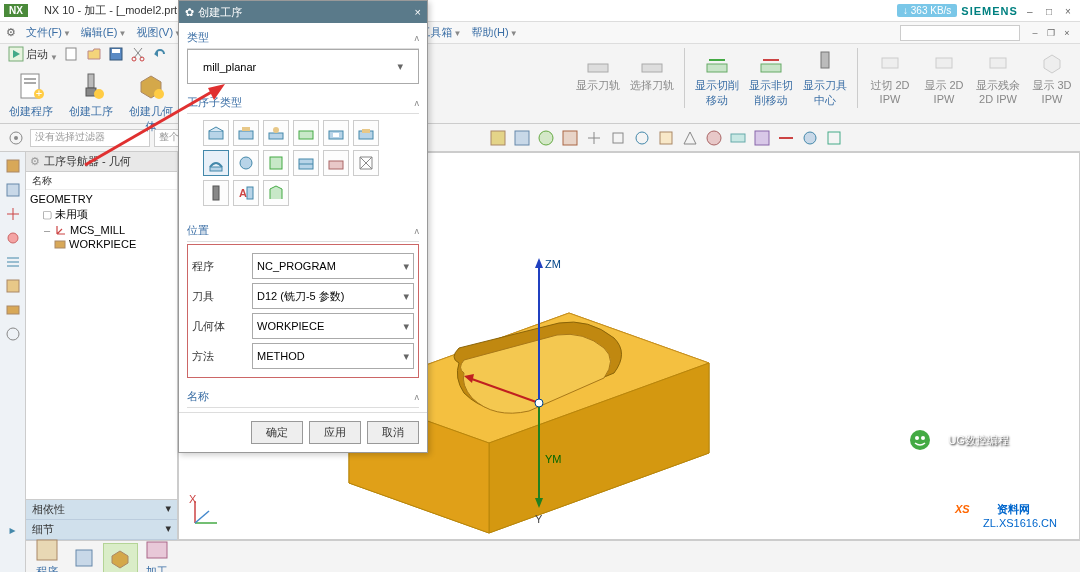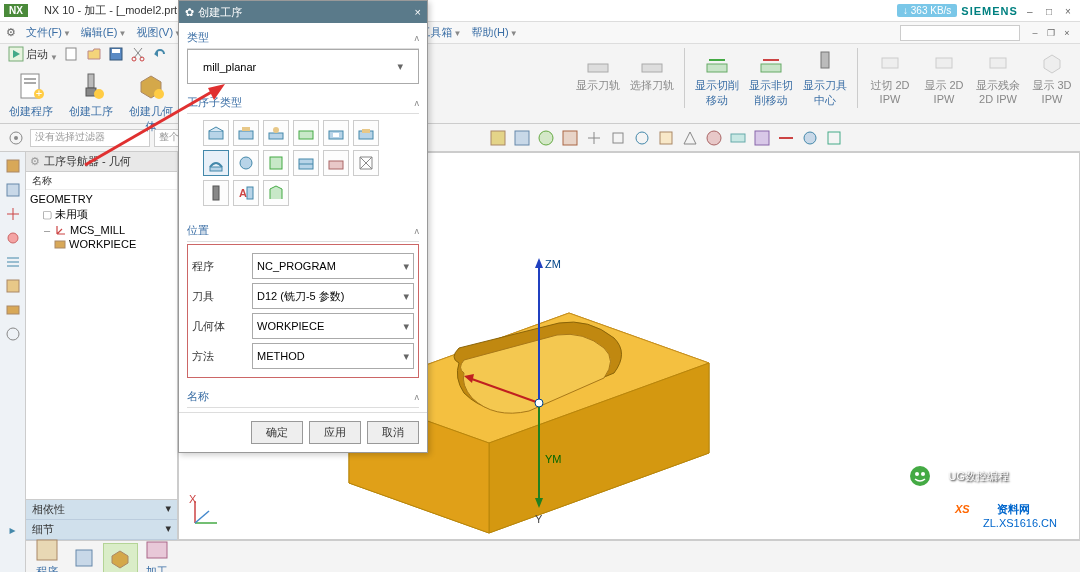--- a/index.html
+++ b/index.html
@@ -71,21 +71,21 @@
 .pos-row .sel .arrow{margin-left:auto;color:#666}
 .pos-box{border:1px solid #c66;padding:4px;margin-top:2px}
 .name-inp{width:100%;height:20px;border:1px solid #aaa;background:#d0e8f8;color:#06c;padding:0 4px;margin-top:4px}
 .dlg-btns{display:flex;justify-content:flex-end;gap:6px;padding:8px;border-top:1px solid #ddd}
 .dlg-btns button{padding:3px 14px;border:1px solid #999;background:#eee;color:#333;font-size:11px}
 
 .red-arrow{position:absolute;left:80px;top:80px;width:150px;height:90px;z-index:101;pointer-events:none}
 
 .model-svg{position:absolute;left:50px;top:10px;width:560px;height:380px}
 
-.wm1{position:absolute;right:70px;bottom:52px;color:#fff;font-size:18px;text-shadow:1px 1px 2px #000;z-index:50;display:flex;align-items:center;gap:18px}
+.wm1{position:absolute;right:70px;bottom:88px;color:#fff;font-size:18px;text-shadow:1px 1px 2px #000;z-index:50;display:flex;align-items:center;gap:18px}
 .wm2{position:absolute;right:6px;bottom:6px;z-index:50}
 .sep-v{width:1px;height:60px;background:#ccc;margin:0 2px}
 </style>
 </head>
 <body>
 
 <div class="titlebar">
   <span class="nx-logo">NX</span>
   <span class="title">NX 10 - 加工 - [_model2.prt </span>
   <div class="right">

